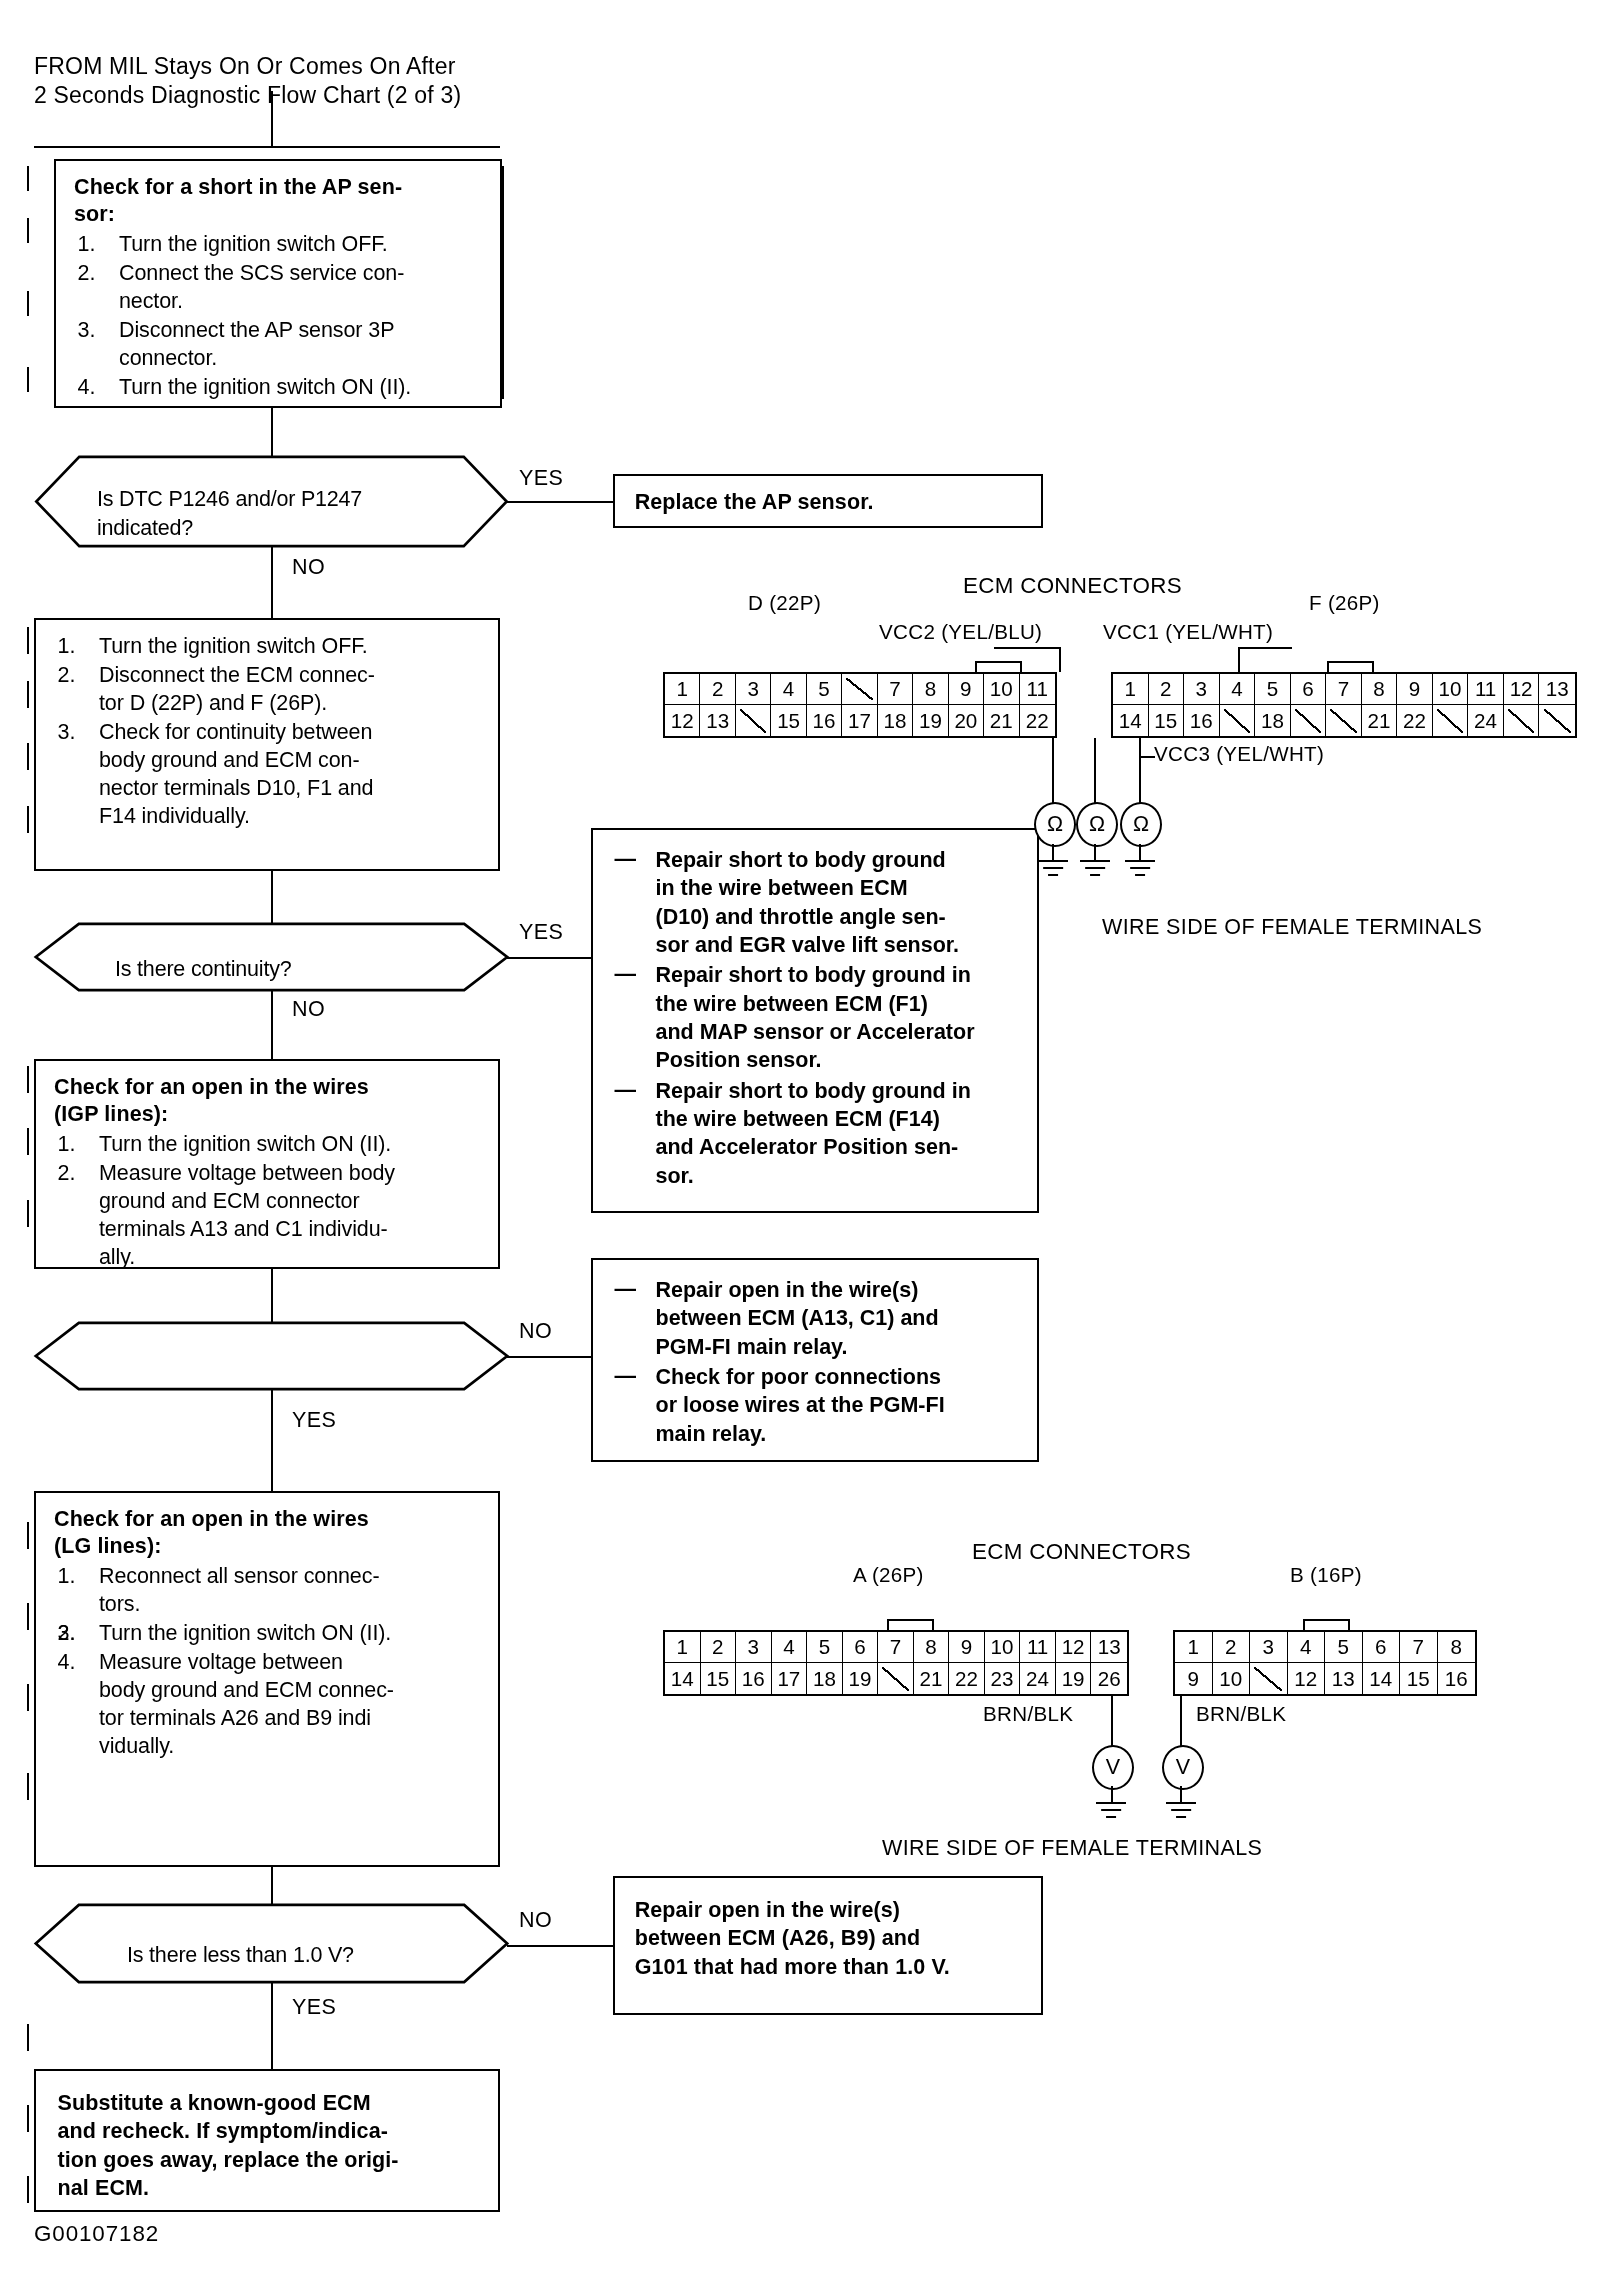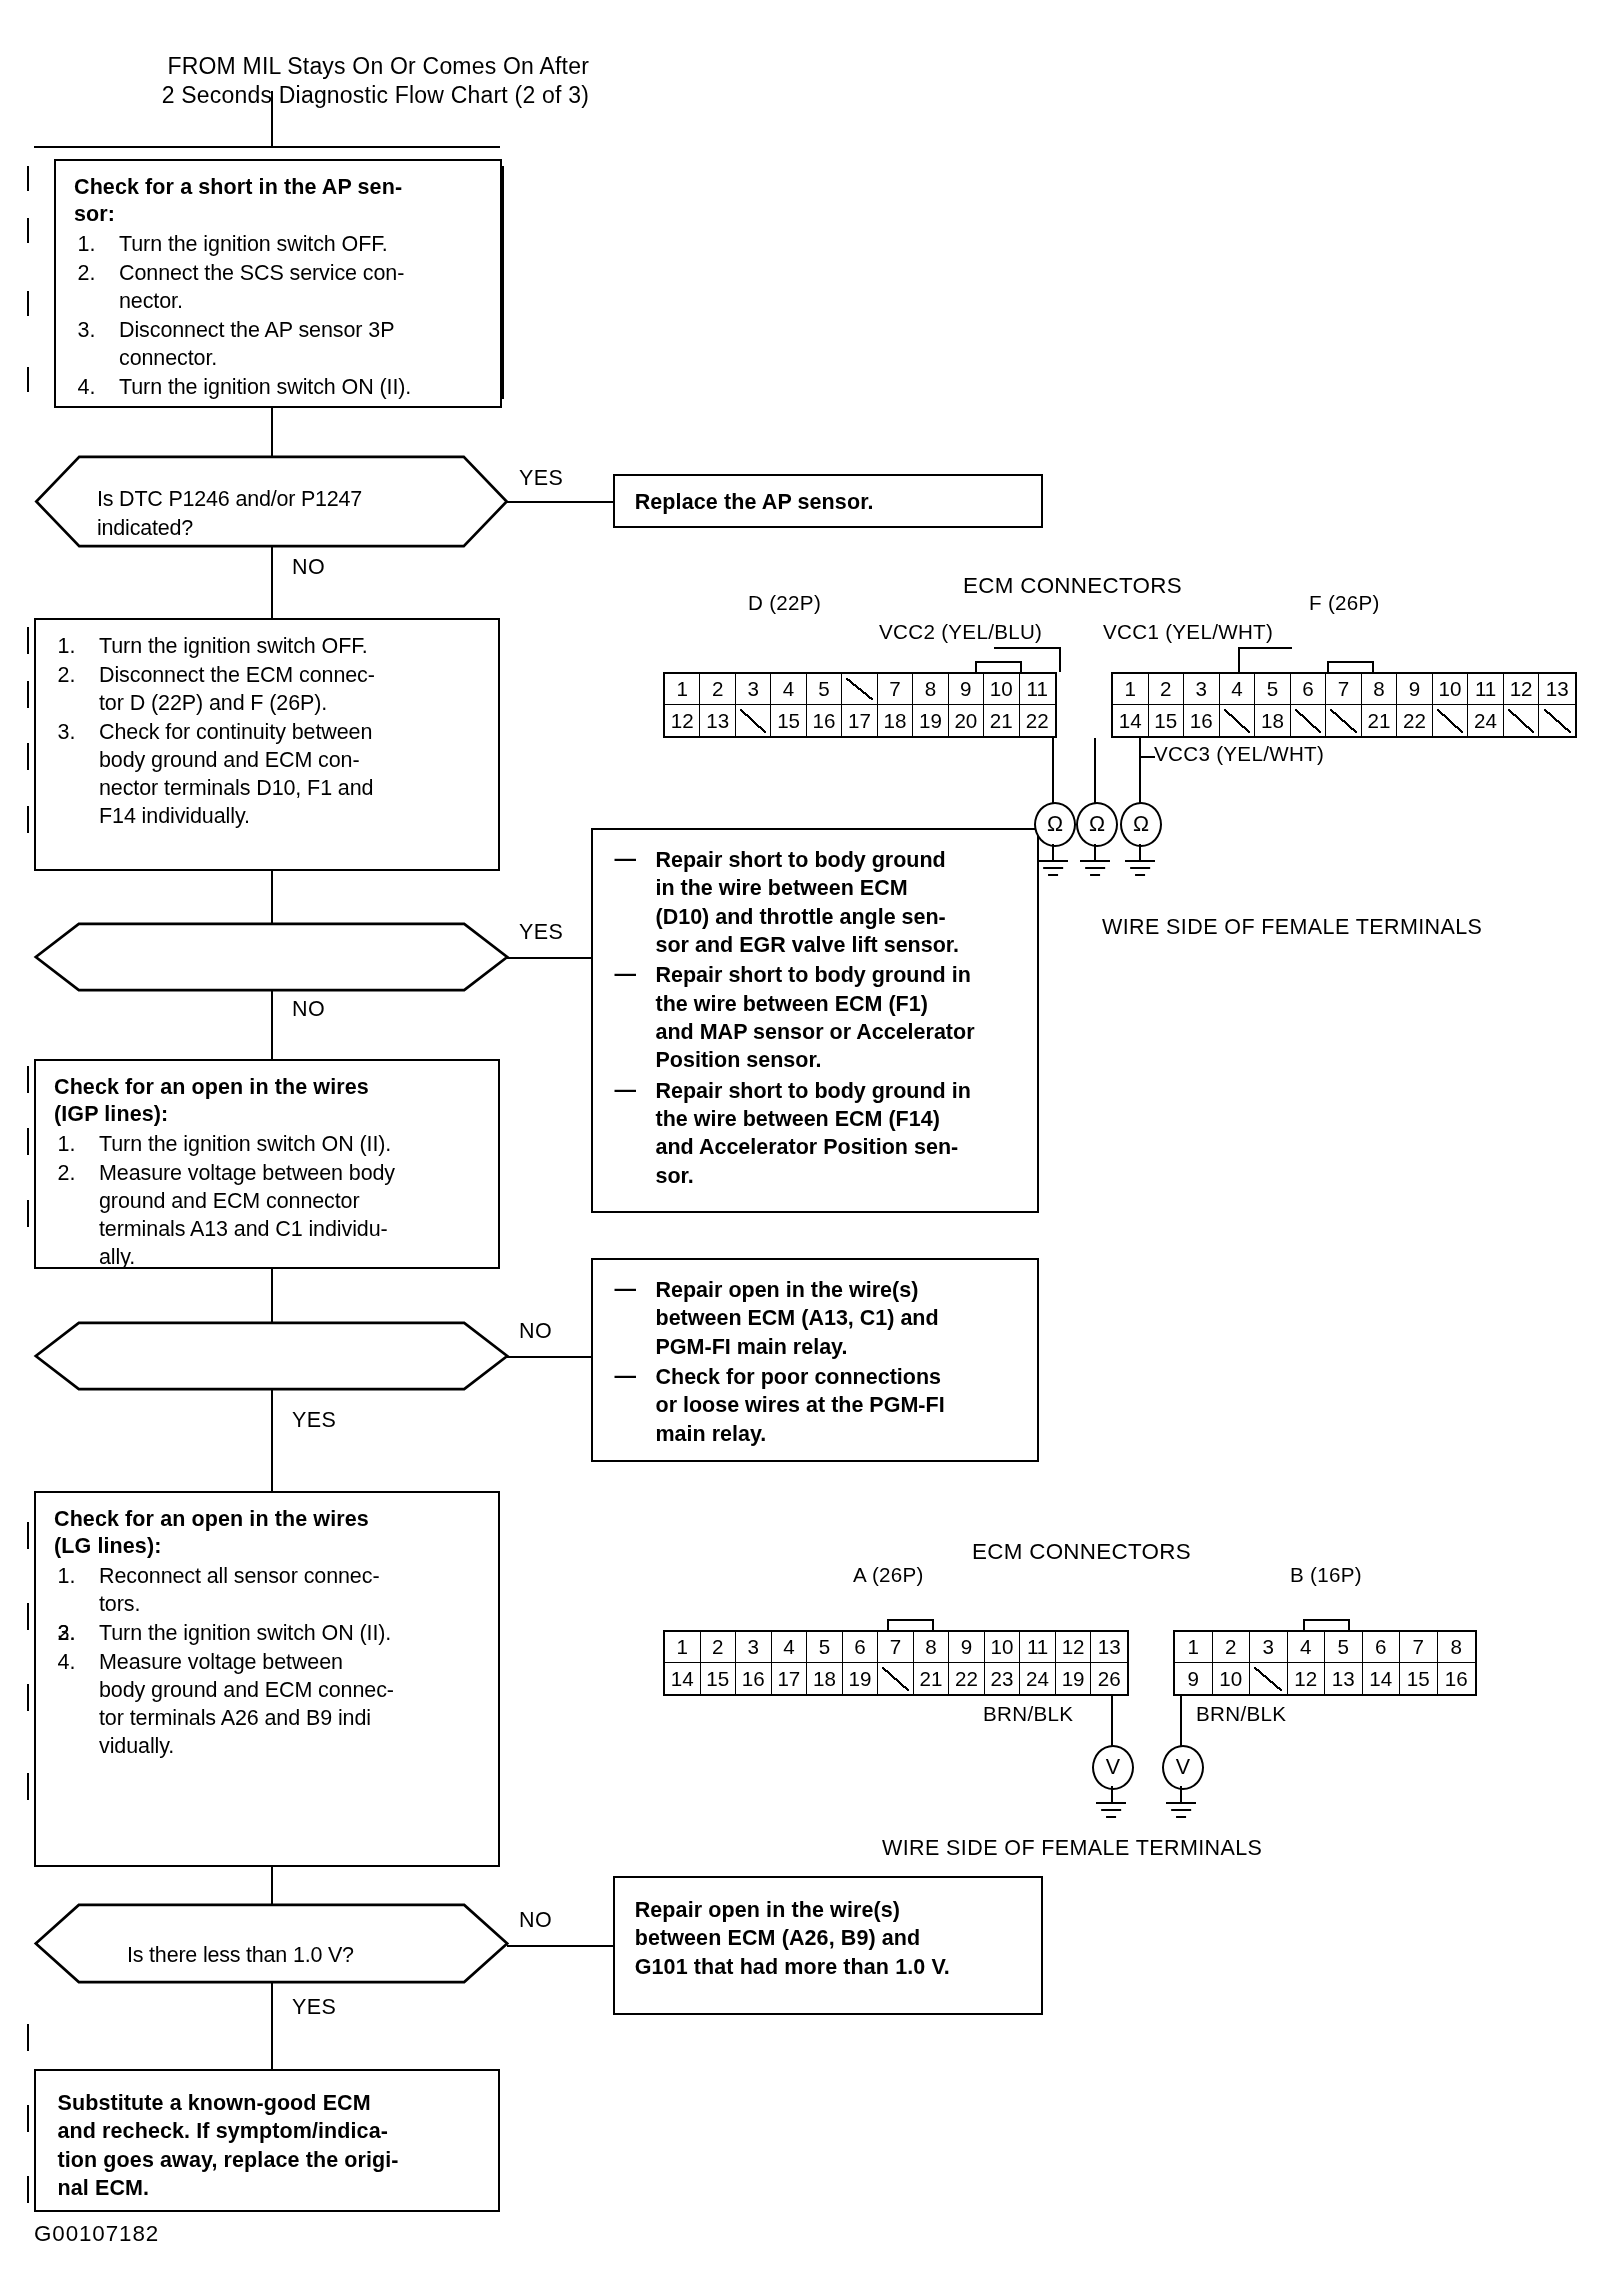--- a/index.html
+++ b/index.html
@@ -6,21 +6,21 @@
   body{
     width:1617px;height:2282px;position:relative;
     font-family:"Liberation Sans","DejaVu Sans",sans-serif;
     color:#000;overflow:hidden;
   }
   .abs{position:absolute;}
 
   
   #chart-title{
     left:34px;top:52px;width:555px;
-    font-size:23px;line-height:1.28;letter-spacing:0.2px;text-align:right;
+    font-size:23px;line-height:1.28;letter-spacing:0.2px;
   }
 
   
   .pbox{
     border:2.7px solid #000;background:#fff;box-sizing:border-box;
   }
   .pbox .inner{padding:12.5px 14.3px 9px 18px;}
   .pbox .bhead{
     font-weight:bold;font-size:21.5px;line-height:1.30;letter-spacing:0.1px;
     margin-bottom:1.8px;
@@ -172,20 +172,21 @@
     </ul>
   </div>
 </div>
 
 <div class="thinv" style="left:271px;top:871px;height:54px;"></div>
 
 <div class="hex" id="dec-continuity" style="left:34px;top:922px;width:475px;height:70px;">
   <svg width="475" height="70" viewBox="0 0 530 78">
     <polygon points="50,2 480,2 528,39 480,76 50,76 2,39" fill="#fff" stroke="#000" stroke-width="3"></polygon>
   </svg>
+  <div class="htext" style="left:81px;">Is there continuity?</div>
 </div>
 <div class="branch-label" style="left:519px;top:920px;">YES</div>
 <div class="thinh" style="left:507px;top:957px;width:107px;"></div>
 
 <div class="thinv" style="left:271px;top:991px;height:70px;"></div>
 <div class="branch-label" style="left:292px;top:997px;">NO</div>
 
 <div class="abox abs" id="box-vcc-repairs" style="left:591px;top:828px;width:448px;height:385px;">
   <div class="inner" style="padding:16px 12.5px 9px 21.5px;">
     <ul class="dashlist">

